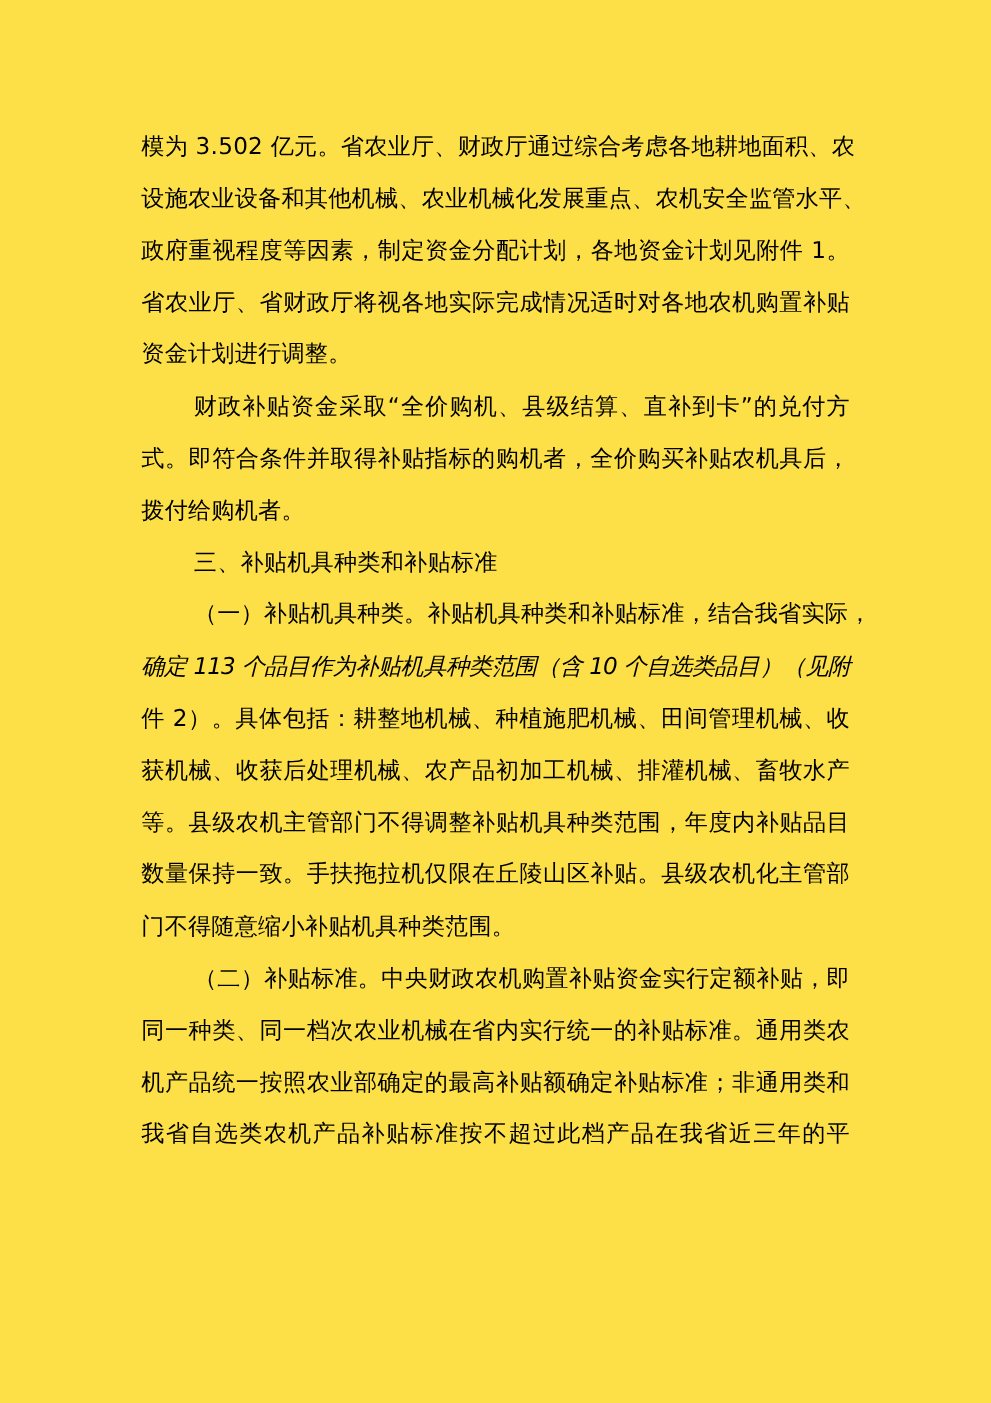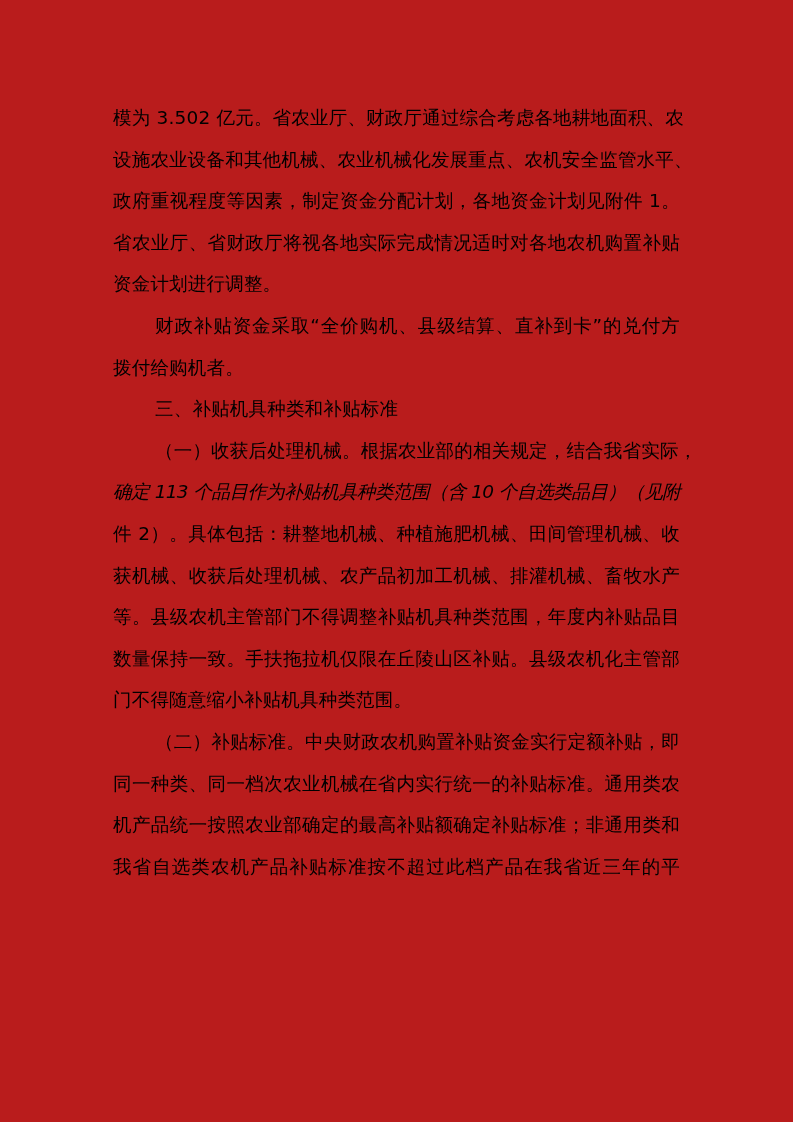--- a/index.html
+++ b/index.html
@@ -4,21 +4,21 @@
 <style>
   html, body {
     margin: 0;
     padding: 0;
     background: #ffffff;
   }
   .page {
     position: relative;
     width: 793px;
     height: 1122px;
-    background: #b91c1c;
+    background: #fde047;
     color: #000000;
     font-family: "DejaVu Sans", serif; 
     overflow: hidden;
   }
   .text-block {
     position: absolute;
     left: 113px;
     top: 97px;
     width: 567px;
   }
@@ -57,29 +57,30 @@
     <div class="para">
       <span class="line">模为 3.502 亿元。省农业厅、财政厅通过综合考虑各地耕地面积、农</span>
       <span class="line">设施农业设备和其他机械、农业机械化发展重点、农机安全监管水平、</span>
       <span class="line">政府重视程度等因素，制定资金分配计划，各地资金计划见附件 1。</span>
       <span class="line">省农业厅、省财政厅将视各地实际完成情况适时对各地农机购置补贴</span>
       <span class="line end">资金计划进行调整。</span>
     </div>
 
     <div class="para">
       <span class="line ind">财政补贴资金采取“全价购机、县级结算、直补到卡”的兑付方</span>
+      <span class="line">式。即符合条件并取得补贴指标的购机者，全价购买补贴农机具后，</span>
       <span class="line end">拨付给购机者。</span>
     </div>
 
     <div class="para">
       <span class="line end ind">三、补贴机具种类和补贴标准</span>
     </div>
 
     <div class="para">
-      <span class="line ind">（一）收获后处理机械。根据农业部的相关规定，结合我省实际，</span>
+      <span class="line ind">（一）补贴机具种类。补贴机具种类和补贴标准，结合我省实际，</span>
       <span class="line tight">确定 113 个品目作为补贴机具种类范围（含 10 个自选类品目）（见附</span>
       <span class="line">件 2）。具体包括：耕整地机械、种植施肥机械、田间管理机械、收</span>
       <span class="line">获机械、收获后处理机械、农产品初加工机械、排灌机械、畜牧水产</span>
       <span class="line">等。县级农机主管部门不得调整补贴机具种类范围，年度内补贴品目</span>
       <span class="line">数量保持一致。手扶拖拉机仅限在丘陵山区补贴。县级农机化主管部</span>
       <span class="line end">门不得随意缩小补贴机具种类范围。</span>
     </div>
 
     <div class="para">
       <span class="line ind">（二）补贴标准。中央财政农机购置补贴资金实行定额补贴，即</span>

